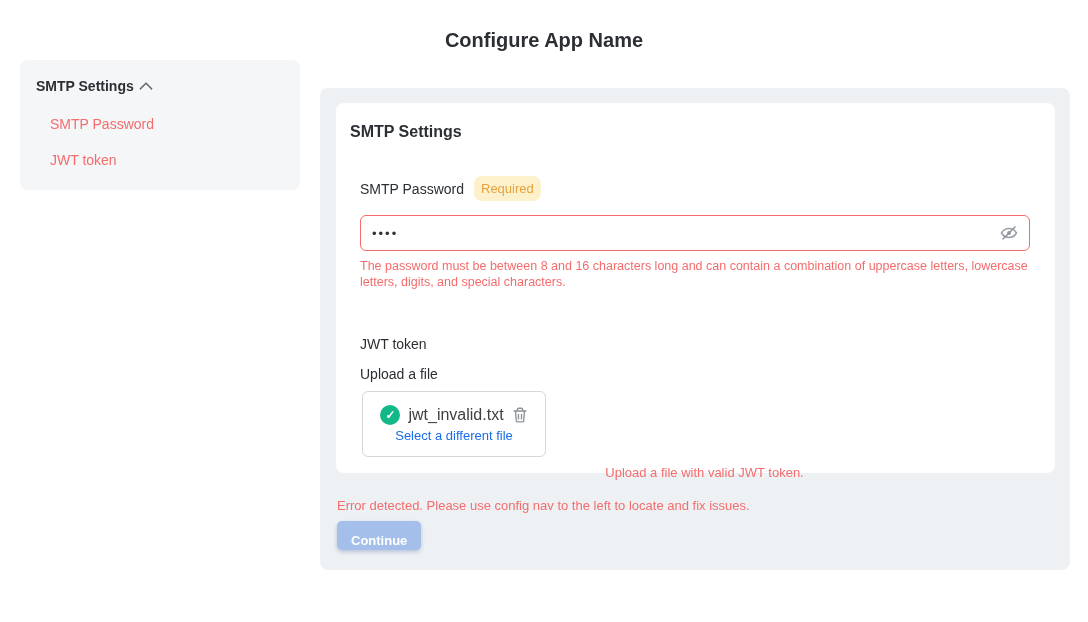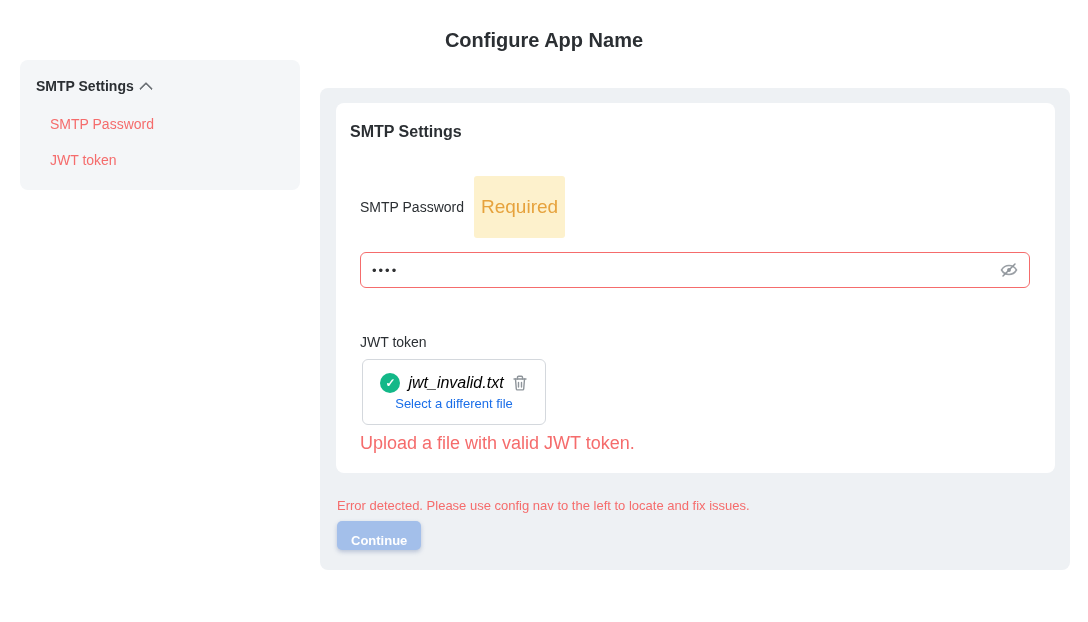--- a/index.html
+++ b/index.html
@@ -80,25 +80,25 @@
   }
   .field-label-row {
     display: flex;
     align-items: center;
     gap: 10px;
     margin-left: 10px;
     margin-bottom: 14px;
   }
   .field-label { font-size: 14px; color: #2b2f33; }
   .required-badge {
-    font-size: 19px;
+    font-size: 13px;
     color: #e6a23c;
     background: #fdf1cc;
-    padding: 20px 7px;
-    border-radius: 3px;
+    padding: 5px 7px;
+    border-radius: 8px;
   }
   .password-wrap {
     position: relative;
     margin-left: 10px;
     width: 670px;
   }
   .password-input {
     width: 100%;
     height: 36px;
     border: 1px solid #f56c6c;
@@ -155,35 +155,36 @@
     width: 20px; height: 20px;
     border-radius: 50%;
     background: #13b888;
     color: #fff;
     font-size: 12px;
     font-weight: bold;
     display: flex;
     align-items: center;
     justify-content: center;
   }
-  .file-name { font-size: 16px; color: #000000; font-style: italic; }
+  .file-name { font-size: 16px; color: #404040; }
   .trash-icon {
     width: 16px; height: 18px;
     color: #8f959b;
     cursor: pointer;
   }
   .select-link {
     font-size: 13px;
     color: #1a6ee8;
     cursor: pointer;
   }
   .upload-error {
-    margin: 8px 0 0 10px;
-    font-size: 18px;
-    color: #f56c6c;
+    margin: 8px 0 0 18px;
+    font-size: 13px;
+    color: #f56c6c;
+    text-align: center;
   }
   .footer-error {
     position: absolute;
     left: 17px; top: 410px;
     font-size: 13px;
     color: #f56c6c;
     text-align: right;
   }
   .continue-btn {
     position: absolute;
@@ -228,22 +229,24 @@
 
     <div class="password-wrap">
       <input class="password-input" type="text" value="••••" style="">
       <svg class="eye-icon" viewBox="0 0 24 24" fill="none" stroke="currentColor" stroke-width="2" stroke-linecap="round">
         <path d="M2 12s3.5-6 10-6 10 6 10 6-3.5 6-10 6S2 12 2 12z" opacity="0.9"></path>
         <circle cx="12" cy="12" r="2.6" fill="currentColor" stroke="none"></circle>
         <line x1="4" y1="20" x2="20" y2="4"></line>
       </svg>
     </div>
 
+    <div class="field-error">The password must be between 8 and 16 characters long and can contain a combination of uppercase letters, lowercase letters, digits, and special characters.</div>
 
     <div class="jwt-label">JWT token</div>
+    <div class="upload-label">Upload a file</div>
 
     <div class="upload-box">
       <div class="upload-file-row">
         <span class="check-circle">✓</span>
         <span class="file-name">jwt_invalid.txt</span>
         <svg class="trash-icon" viewBox="0 0 16 18" fill="none" stroke="currentColor" stroke-width="1.4" stroke-linecap="round">
           <path d="M2 5h12"></path>
           <path d="M5.5 5V3.2a1 1 0 0 1 1-1h3a1 1 0 0 1 1 1V5"></path>
           <path d="M3.5 5l.8 10a1 1 0 0 0 1 .9h5.4a1 1 0 0 0 1-.9l.8-10"></path>
           <path d="M6.5 8.5v4.5M9.5 8.5v4.5"></path>

